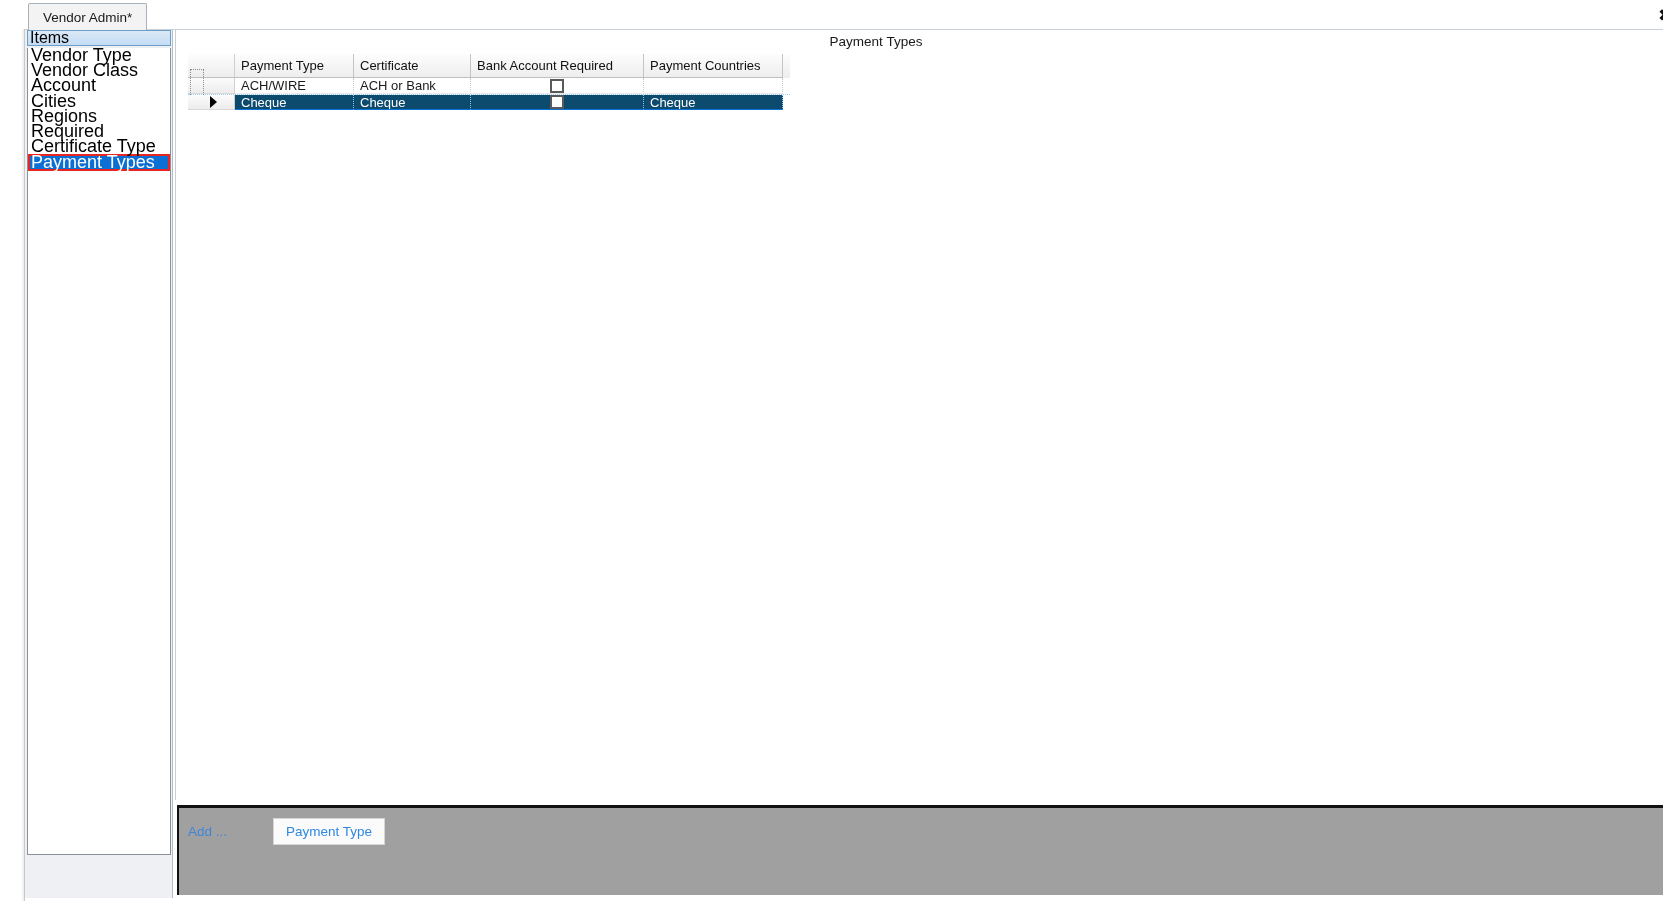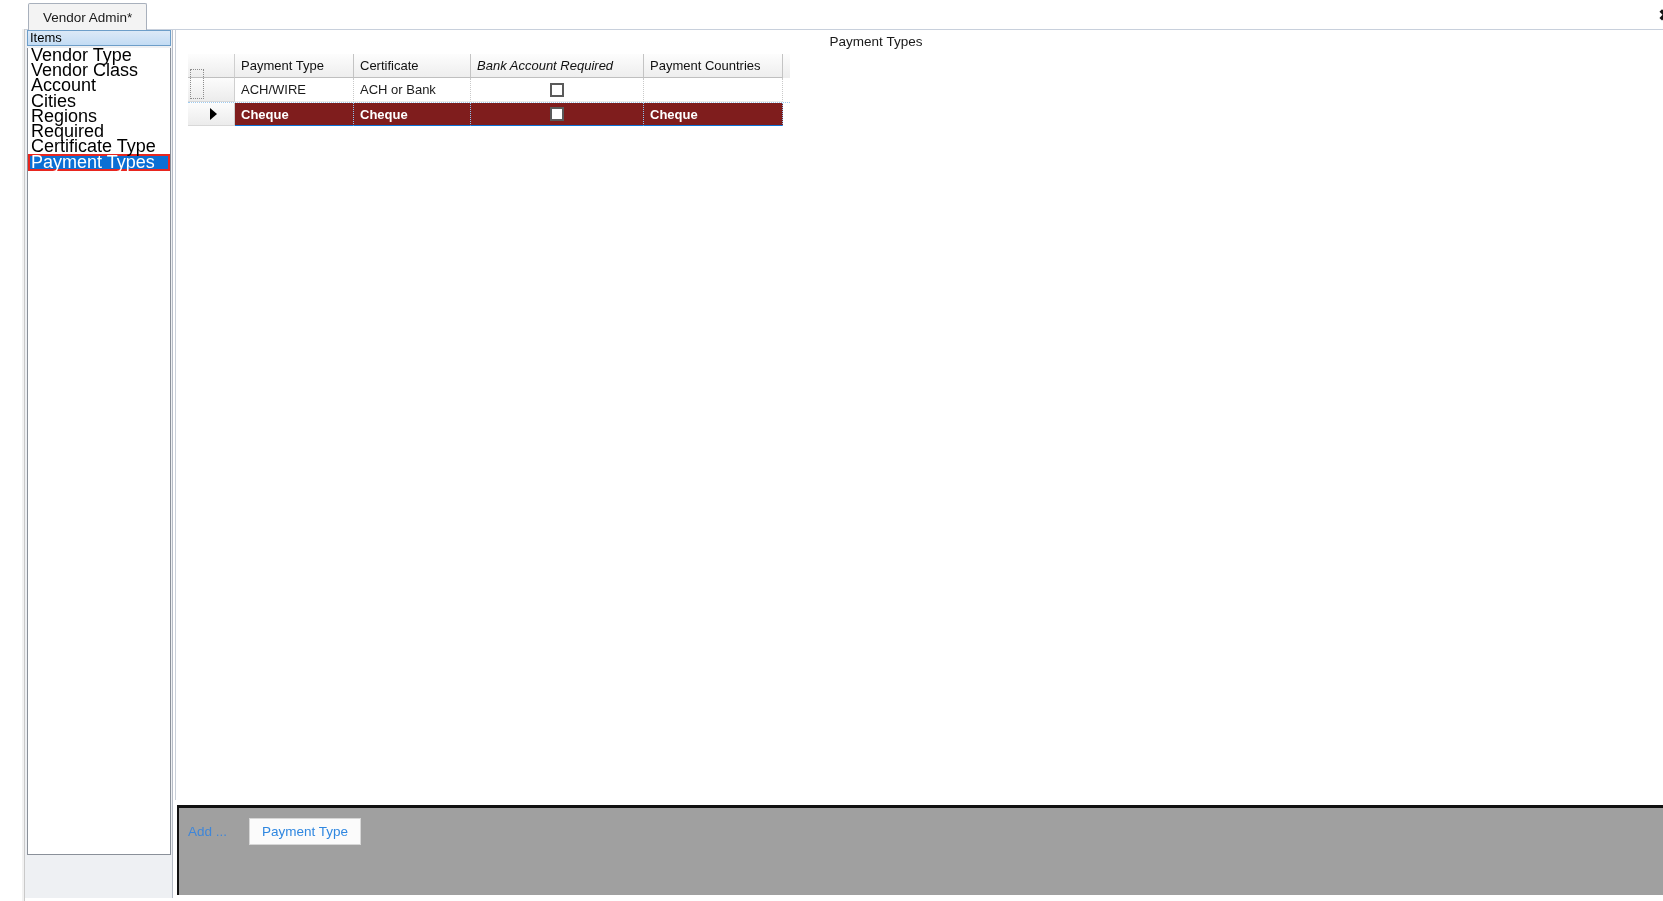--- a/index.html
+++ b/index.html
@@ -65,21 +65,21 @@
     height: 868px;
     background: #eef0f3;
     border-right: 1px solid #b6bcc6;
   }
   .sidebar-header {
     position: absolute;
     left: 2px; top: 0px;
     width: 144px; height: 16px;
     background: linear-gradient(to bottom, #dce9f7 0%, #c3dcf4 100%);
     border: 1px solid #6d9ec9;
-    font-size: 13px;
+    font-size: 16px;
     color: #000000;
     padding-left: 2px;
     line-height: 14px;
   }
   .sidebar-list {
     position: absolute;
     left: 2px; top: 18px;
     width: 144px;
     height: 807px;
     background: #ffffff;
@@ -124,21 +124,21 @@
   }
 
   
   .grid {
     position: absolute;
     left: 12px; top: 24px;
     width: 602px;
   }
   .grid-row {
     display: flex;
-    height: 24px;
+    height: 16px;
   }
   .grid-head {
     height: 24px;
     background: linear-gradient(to bottom, #fdfdfd 0%, #ededed 100%);
   }
   .rowsel {
     width: 47px;
     flex: 0 0 47px;
     background: linear-gradient(to bottom, #fcfcfc 0%, #ececec 100%);
     border-right: 1px solid #cfcfcf;
@@ -185,29 +185,28 @@
     border-right: 1px solid #c4c4c4;
     border-bottom: 1px solid #bfbfbf;
     color: #111111;
     font-size: 13px;
   }
   .grid-head .cell.head:last-child { border-right: 1px solid #c4c4c4; }
 
   .c1 { width: 119px; flex: 0 0 119px; }
   .c2 { width: 117px; flex: 0 0 117px; }
   .c3 { width: 173px; flex: 0 0 173px; justify-content: center; padding-left: 0; }
-  .c3.head { justify-content: flex-start; padding-left: 6px; font-style: italic; }
+  .c3.head { justify-content: flex-start; padding-left: 6px; }
   .c4 { width: 139px; flex: 0 0 139px; }
 
   .row-selected .cell {
-    background: #7f1d1d;
+    background: #0c4a6e;
     color: #ffffff;
     border-right: 1px dotted #8fc1ee;
     border-bottom: 1px solid #0b72d6;
-    font-weight: bold;
   }
   .row-selected { border-top: 1px dotted #9ecbf0; }
 
   .chk {
     width: 14px; height: 14px;
     background: #ffffff;
     border: 2px solid #5a5a5a;
     display: inline-block;
   }
 
@@ -220,20 +219,21 @@
     background: #a0a0a0;
     border-top: 3px solid #111111;
     border-left: 2px solid #111111;
   }
   .toolbar-inner {
     position: absolute;
     left: 0; top: 8px;
     display: flex;
     align-items: center;
     height: 30px;
+    gap: 24px;
   }
   .add-label {
     margin-left: 9px;
     font-size: 13.5px;
     color: #3f86d8;
     white-space: nowrap;
   }
   .tb-button {
     margin-left: 22px;
     background: #fbfbfb;

